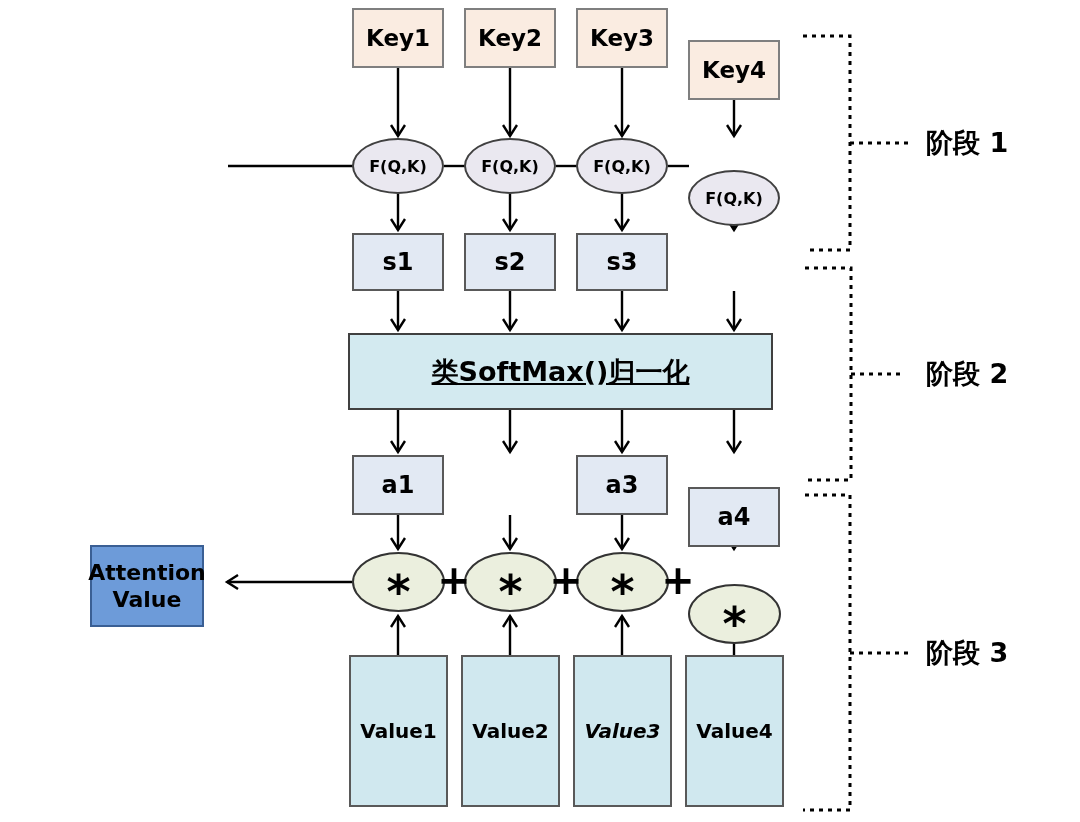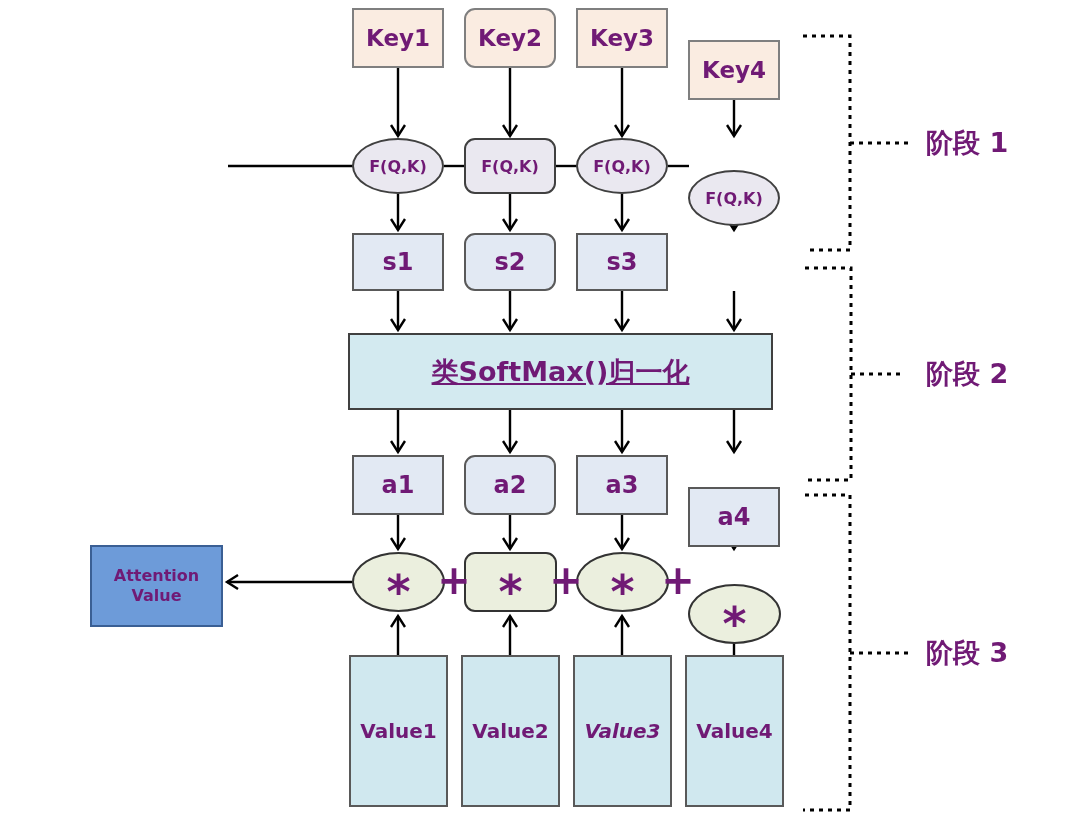--- a/index.html
+++ b/index.html
@@ -1,19 +1,19 @@
 <!DOCTYPE html>
 <html style="--key-fill: #FAECE1; --key-border: #7F7F7F; --query-fill: #C8C2D8; --query-border: #595959; --func-fill: #EAE8F0; --func-border: #404040; --score-fill: #E2E9F3; --score-border: #595959; --softmax-fill: #D3EAF0; --softmax-border: #404040; --multiply-fill: #EBEFDE; --multiply-border: #333333; --attention-fill: #6D9BD9; --attention-border: #3A5F94; --value-fill: #D0E8EF; --value-border: #595959; --line: #000000;"><head>
 <meta charset="utf-8">
 <style>
   html,body{margin:0;padding:0;background:#ffffff;}
   .canvas{
     position:relative;width:1080px;height:822px;background:#ffffff;
     font-family:"DejaVu Sans","Liberation Sans",sans-serif;
-    color:#701a75;overflow:hidden;
+    color:#000000;overflow:hidden;
   }
   .layer{position:absolute;left:0;top:0;}
   .node{
     position:absolute;box-sizing:border-box;
     display:flex;align-items:center;justify-content:center;
     font-weight:bold;text-align:center;background:#fff;
   }
   .key-box{width:92px;height:60px;top:8px;font-size:23px;
     background:var(--key-fill,#FAECE1);border:2px solid var(--key-border,#7F7F7F);}
   .query-box{left:115px;top:136px;width:113px;height:61px;font-size:21px;
@@ -25,27 +25,27 @@
   .softmax-box{left:348px;top:333px;width:425px;height:77px;font-size:27px;
     background:var(--softmax-fill,#D3EAF0);border:2px solid var(--softmax-border,#404040);text-decoration:underline;}
   .weight-box{width:92px;height:60px;top:455px;font-size:24px;
     background:var(--score-fill,#E2E9F3);border:2px solid var(--score-border,#595959);}
   .mult-ellipse{width:93px;height:60px;top:552px;border-radius:50%;
     background:var(--multiply-fill,#EBEFDE);border:2px solid var(--multiply-border,#333333);}
   .mult-ellipse .star{font-size:46px;line-height:1;transform:translateY(10px);}
   .plus-op{position:absolute;top:560px;width:30px;height:40px;
     display:flex;align-items:center;justify-content:center;
     font-weight:bold;font-size:40px;line-height:1;background:transparent;}
-  .attention-box{left:90px;top:545px;width:133px;height:82px;font-size:16px;line-height:1.25;
+  .attention-box{left:90px;top:545px;width:114px;height:82px;font-size:22px;line-height:1.25;
     background:var(--attention-fill,#6D9BD9);border:2px solid var(--attention-border,#3A5F94);}
   .value-box{width:99px;height:152px;top:655px;font-size:20px;
     background:var(--value-fill,#D0E8EF);border:2px solid var(--value-border,#595959);}
   .stage-label{position:absolute;left:926px;transform:translateY(-50%);
     font-weight:bold;font-size:27px;white-space:nowrap;}
-  .c1{left:352px;} .c2{left:464px;border-radius:11px;} .c3{left:576px;} .c4{left:688px;margin-top:32px;}
+  .c1{left:352px;} .c2{left:464px;} .c3{left:576px;} .c4{left:688px;margin-top:32px;}
   .v1{left:349px;} .v2{left:461px;} .v3{left:573px;font-style:italic;} .v4{left:685px;}
 </style>
 </head>
 <body>
 
 <div class="canvas">
 
   <svg class="layer" width="1080" height="822" viewBox="0 0 1080 822">
     <defs>
       <marker id="arr" viewBox="0 0 16 16" markerWidth="16" markerHeight="16" refX="13" refY="8" orient="auto" markerUnits="userSpaceOnUse">
@@ -127,21 +127,20 @@
   <div class="node func-ellipse c3">F(Q,K)</div>
   <div class="node func-ellipse c4">F(Q,K)</div>
 
   <div class="node score-box c1">s1</div>
   <div class="node score-box c2">s2</div>
   <div class="node score-box c3">s3</div>
 
   <div class="node softmax-box">类SoftMax()归一化</div>
 
   <div class="node weight-box c1">a1</div>
-  <div class="node weight-box c2">a2</div>
   <div class="node weight-box c3">a3</div>
   <div class="node weight-box c4">a4</div>
 
   <div class="node mult-ellipse c1">
     <span class="star">*</span>
   </div>
   <div class="node mult-ellipse c2">
     <span class="star">*</span>
   </div>
   <div class="node mult-ellipse c3">

